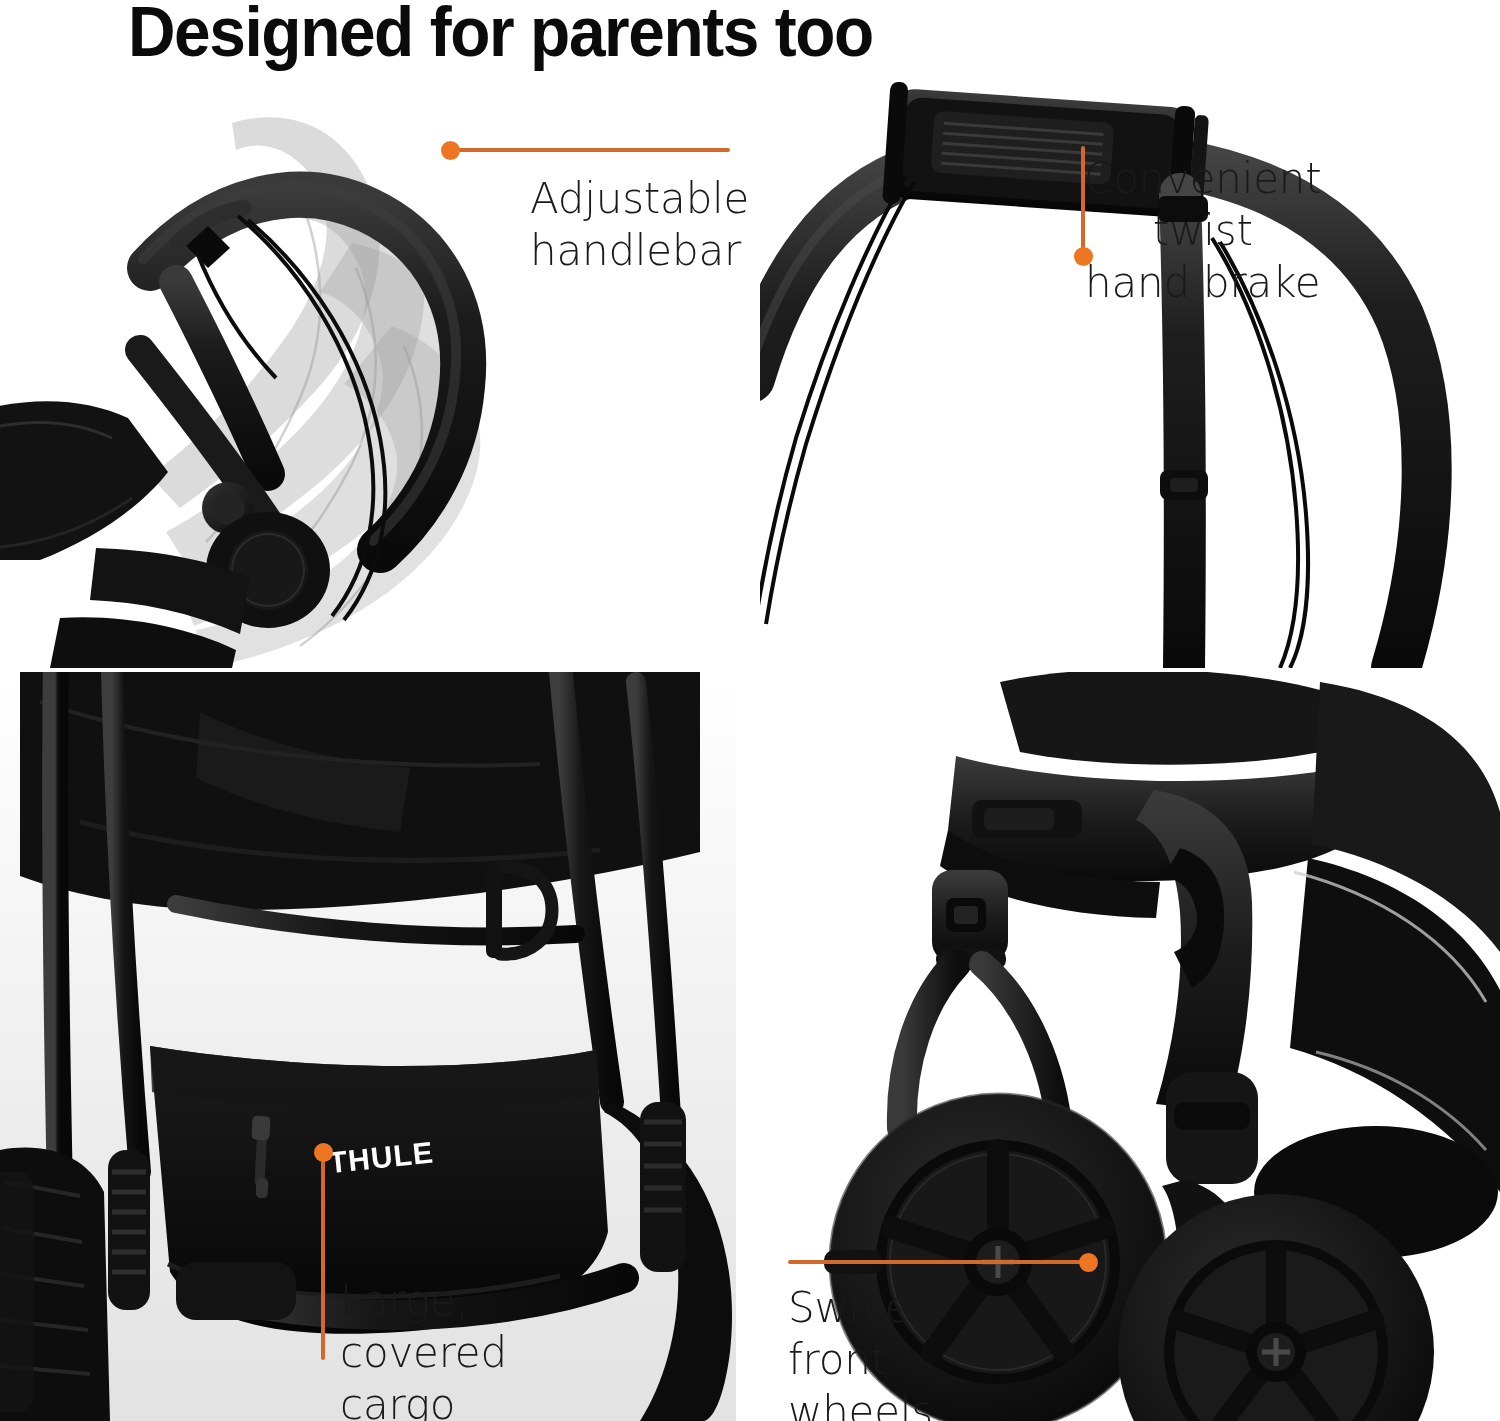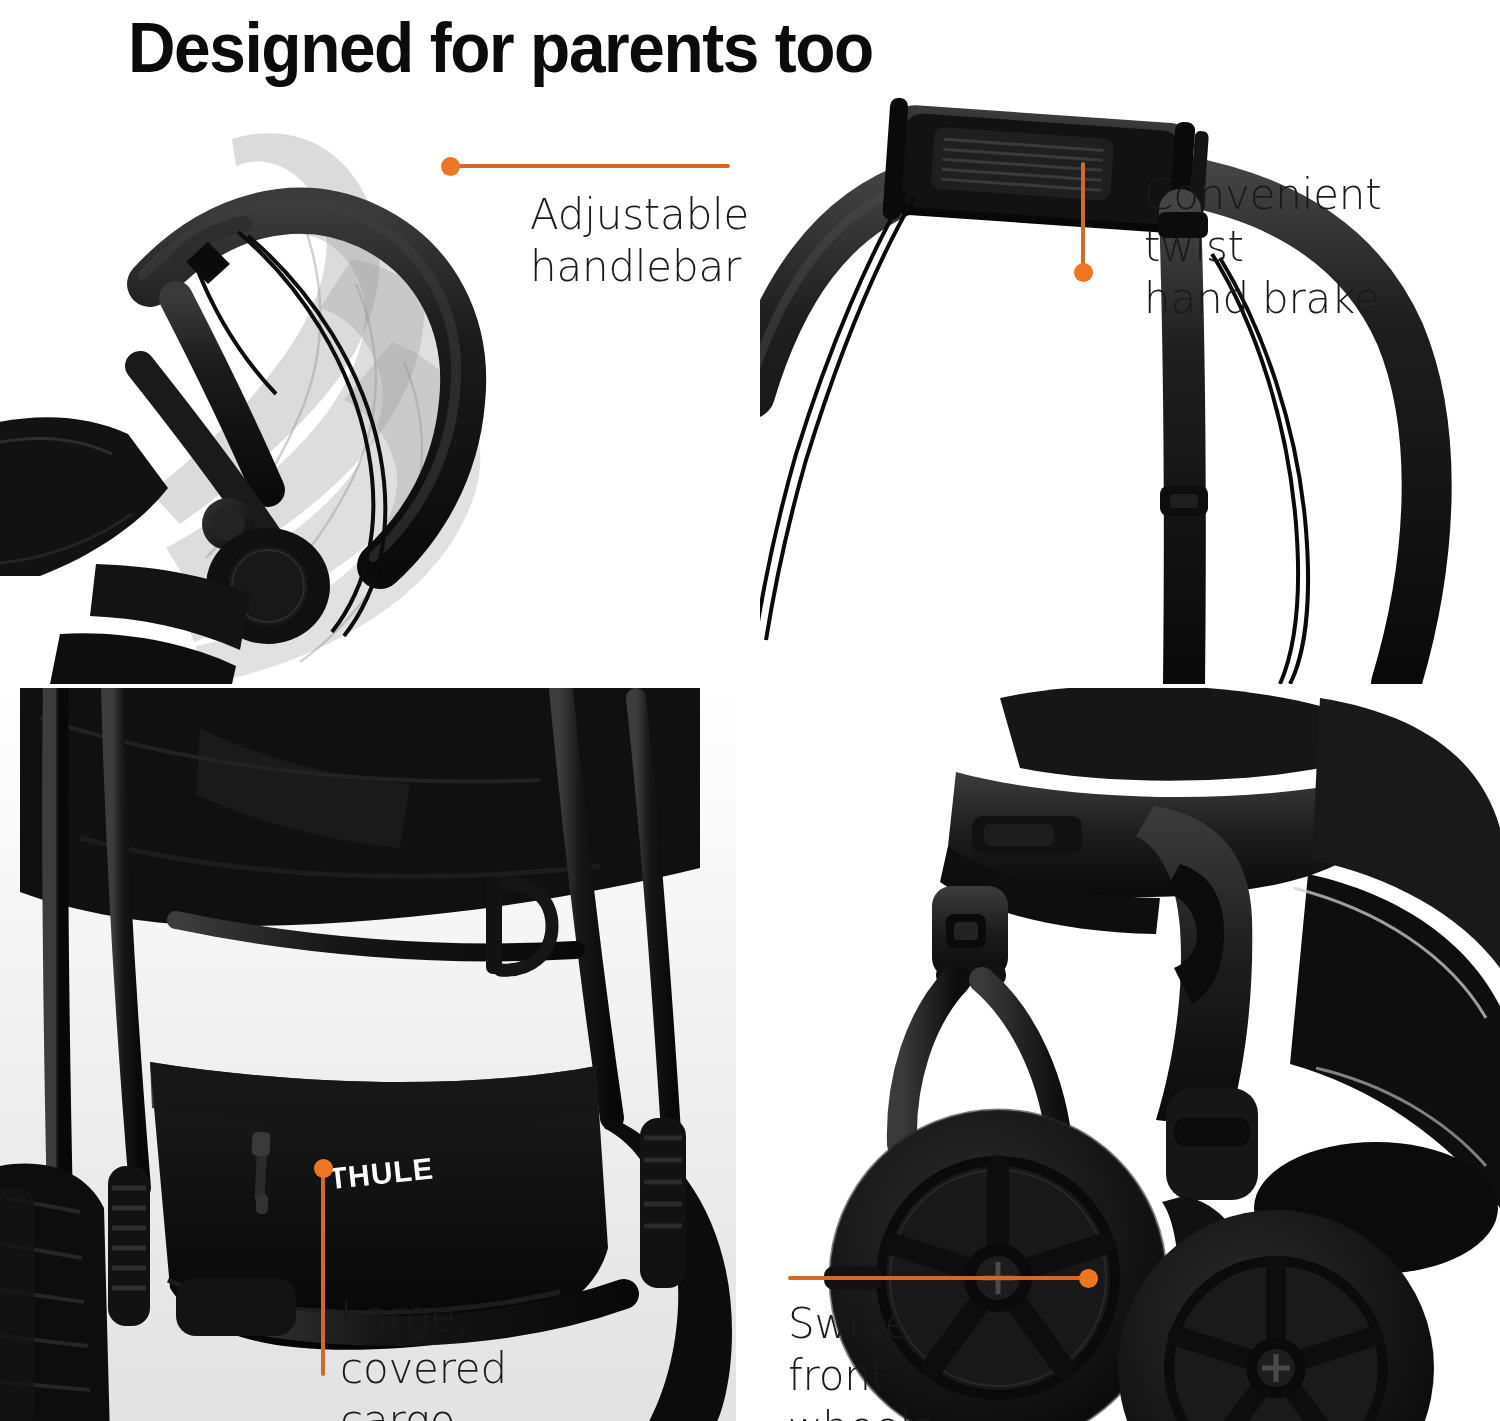--- a/index.html
+++ b/index.html
@@ -1,21 +1,21 @@
 <!DOCTYPE html>
 <html><head>
 <meta charset="utf-8">
 <style>
   html,body{margin:0;padding:0;background:#fff;}
   body{
     width:1500px;height:1421px;
     font-family:"Liberation Sans","DejaVu Sans",sans-serif;
     color:#111;overflow:hidden;position:relative;
   }
-  .page{position:relative;width:1500px;height:1370px;background:#fff;margin-top:16px;}
+  .page{position:relative;width:1500px;height:1370px;background:#fff;}
 
   
   .title{
     position:absolute;left:128px;top:-8px;
     font-size:70px;font-weight:bold;
     letter-spacing:-1.5px;
     color:#0b0b0b;
     white-space:nowrap;
     font-family:"Liberation Sans","DejaVu Sans",sans-serif;
     transform:scaleX(.94);transform-origin:left center;
@@ -42,21 +42,21 @@
   }
 
   
   #callout-handlebar .co-line-h{left:455px;top:148px;width:275px;}
   #callout-handlebar .co-dot{left:441px;top:141px;}
   #callout-handlebar .co-text{left:530px;top:173px;}
 
   
   #callout-brake .co-line-v{left:1081px;top:146px;height:110px;}
   #callout-brake .co-dot{left:1074px;top:247px;}
-  #callout-brake .co-text{left:1144px;top:153px;}
+  #callout-brake .co-text{left:1084px;top:153px;text-align:center;}
 
   
   #callout-basket .co-line-v{left:321px;top:1155px;height:205px;}
   #callout-basket .co-dot{left:314px;top:1143px;}
   #callout-basket .co-text{left:340px;top:1275px;}
 
   
   #callout-wheels .co-line-h{left:788px;top:1260px;width:300px;}
   #callout-wheels .co-dot{left:1079px;top:1253px;}
   #callout-wheels .co-text{left:788px;top:1282px;}

